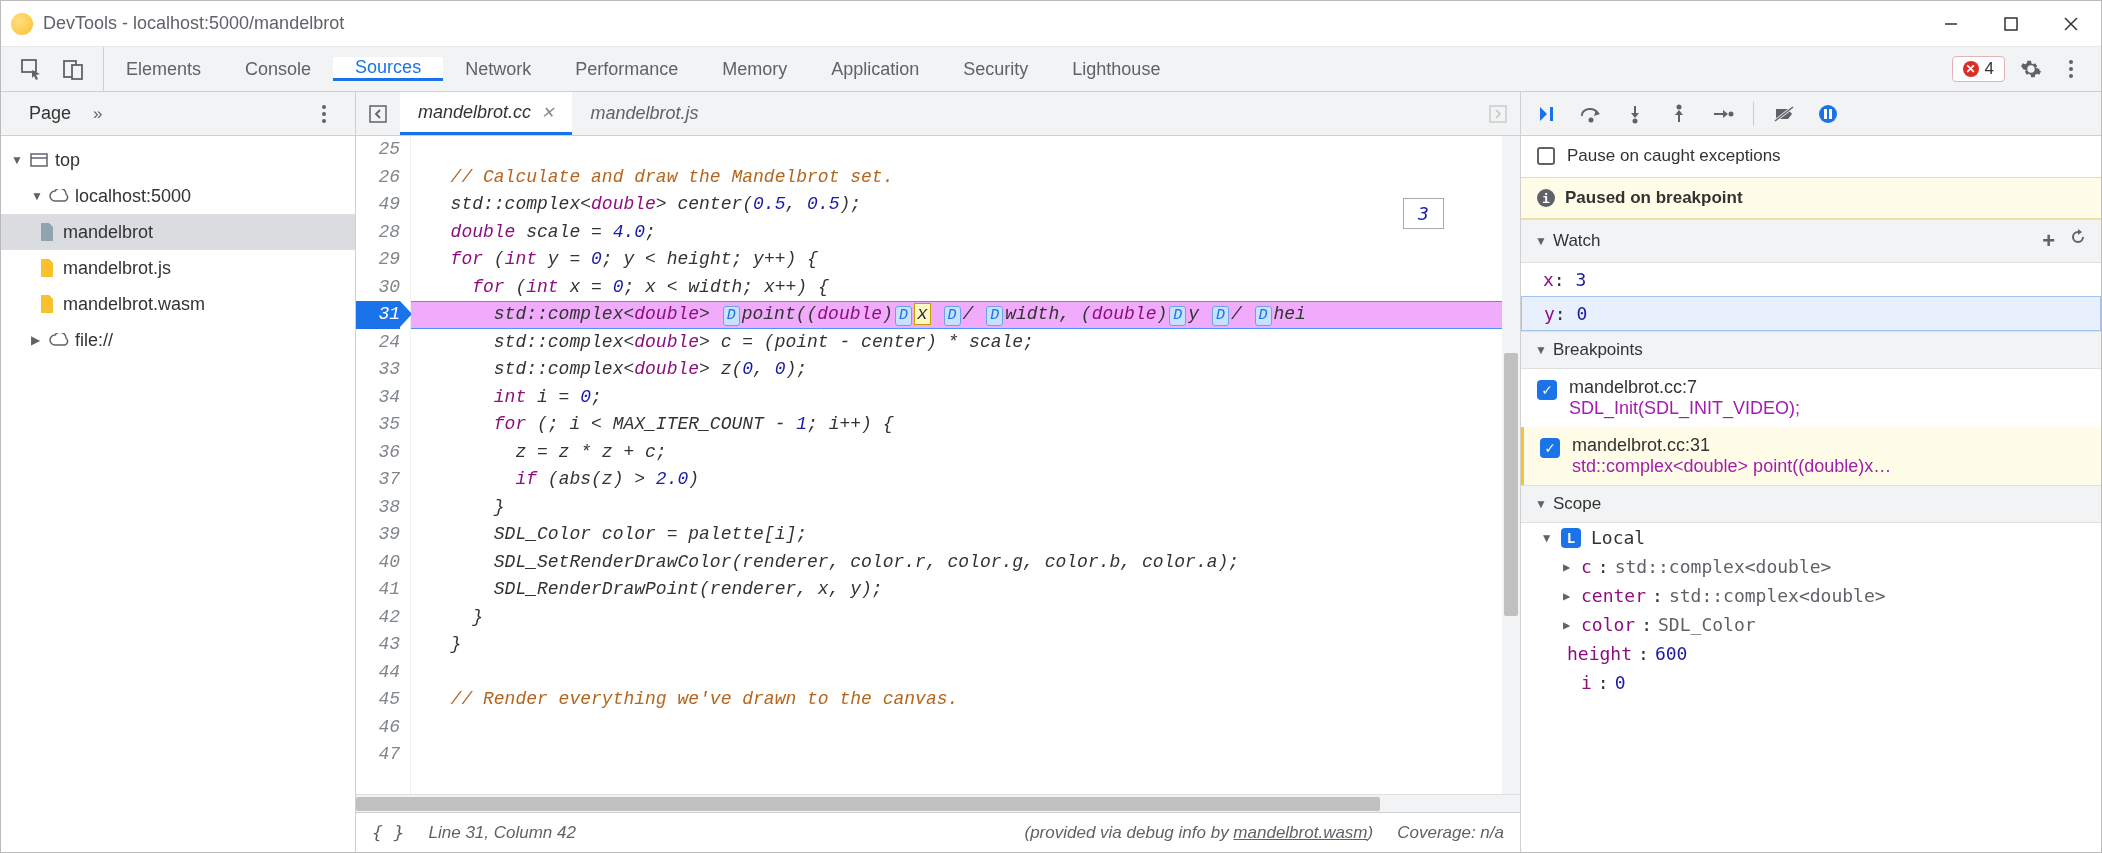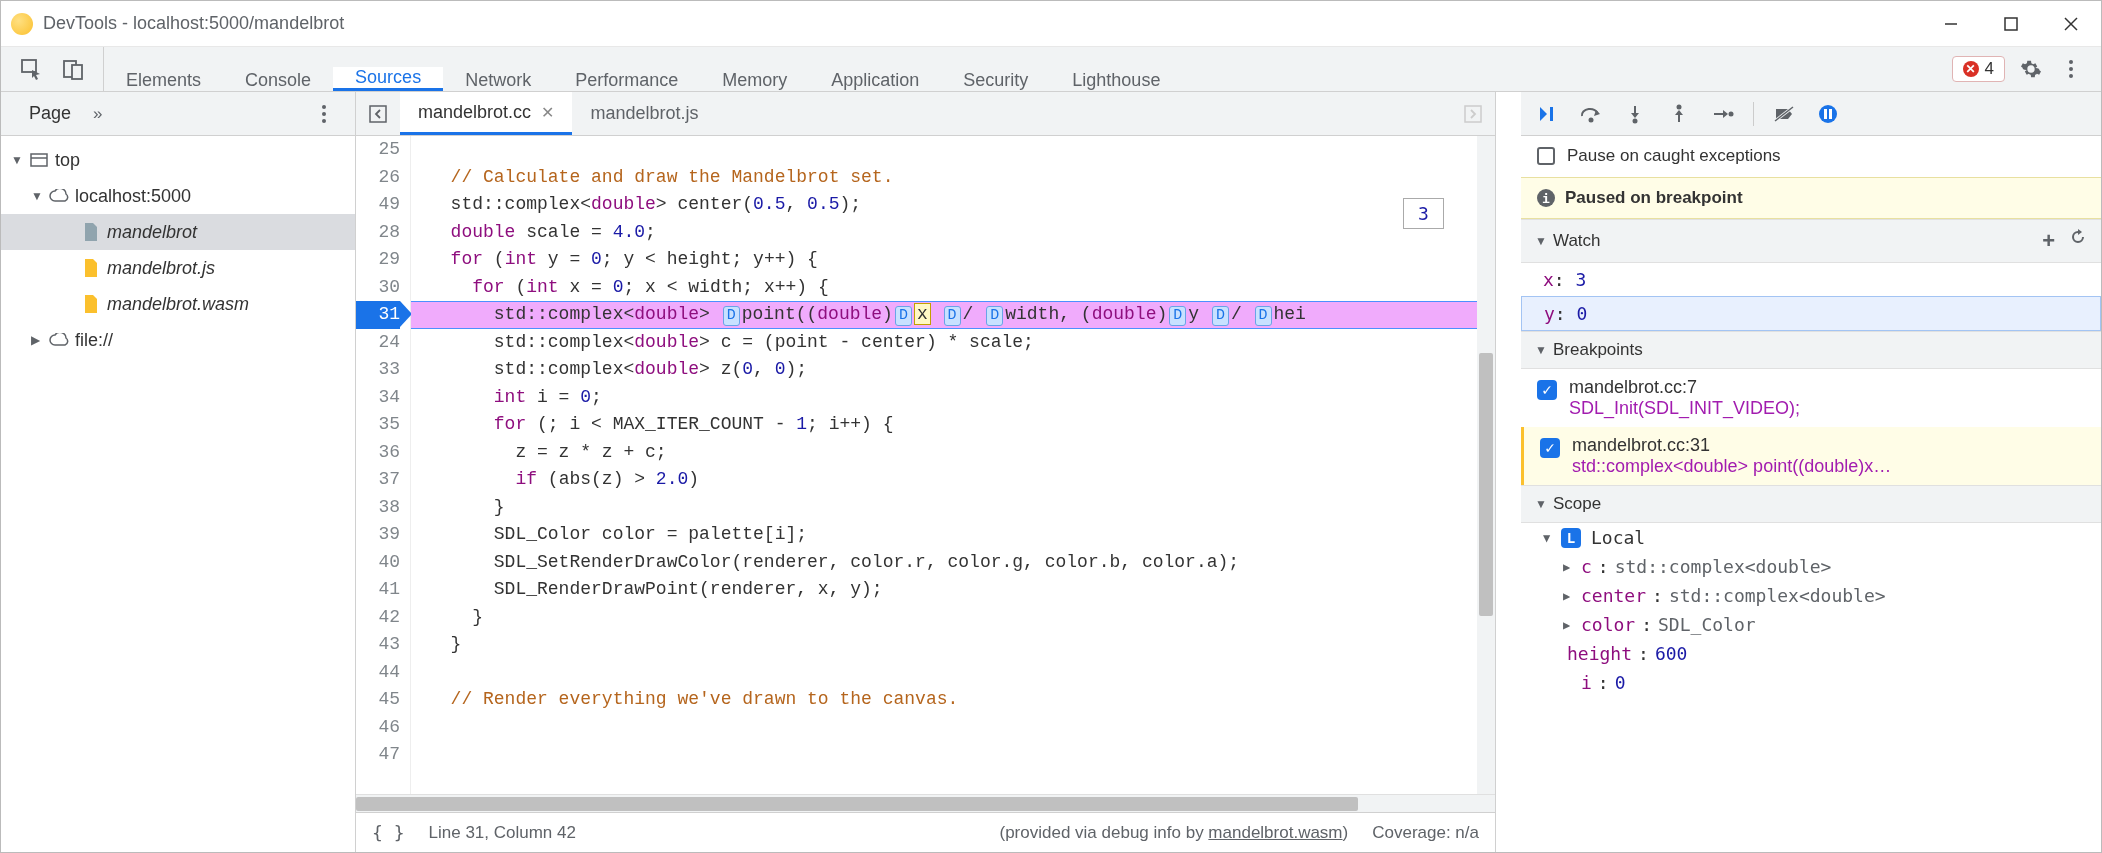--- a/index.html
+++ b/index.html
@@ -6,61 +6,61 @@
 body { font-family: "Segoe UI", Arial, sans-serif; font-size: 17px; color: #333; background: #fff; overflow: hidden; }
 .window { width: 2102px; height: 853px; border: 1px solid #bbb; display: flex; flex-direction: column; background: #fff; }
 .titlebar { height: 46px; display: flex; align-items: center; background: #fff; border-bottom: 1px solid #e8e8e8; padding-left: 10px; }
 .titlebar .logo { width: 22px; height: 22px; border-radius: 50%; background: radial-gradient(circle at 35% 35%, #ffe082, #fbc02d); margin-right: 10px; }
 .titlebar .title { color: #5f6368; font-size: 18px; }
 .titlebar .spacer { flex: 1; }
 .winbtn { width: 60px; height: 46px; display: flex; align-items: center; justify-content: center; color: #333; font-size: 16px; }
 .tabs-row { height: 45px; display: flex; align-items: center; border-bottom: 1px solid #d0d0d0; background: #f1f3f4; }
 .tabs-left { display: flex; align-items: center; padding: 0 16px; gap: 14px; border-right: 1px solid #d0d0d0; height: 100%; }
 .icon-btn { width: 28px; height: 28px; display: flex; align-items: center; justify-content: center; color: #5f6368; cursor: pointer; }
-.tabs-nav { display: flex; align-items: flex-end; height: 100%; }
+.tabs-nav { display: flex; align-items: center; height: 100%; }
 .tab { padding: 0 22px; display: flex; align-items: center; color: #5f6368; cursor: pointer; font-size: 18px; }
 .tab.active { color: #1a73e8; border-bottom: 3px solid #1a73e8; background: #fff; }
 .tabs-right { margin-left: auto; display: flex; align-items: center; gap: 12px; padding-right: 16px; }
 .error-badge { border: 1px solid #e0b4b4; border-radius: 4px; padding: 2px 10px; display: flex; align-items: center; gap: 6px; background: #fff; }
 .err-circle { width: 16px; height: 16px; border-radius: 50%; background: #d93025; color: #fff; font-size: 12px; display: flex; align-items: center; justify-content: center; font-weight: bold; }
 .main { flex: 1; display: flex; min-height: 0; }
 .left-panel { width: 355px; border-right: 1px solid #d0d0d0; display: flex; flex-direction: column; background: #fff; }
 .left-header { height: 44px; display: flex; align-items: center; padding: 0 28px; border-bottom: 1px solid #d0d0d0; background: #f1f3f4; }
 .left-header .lbl { font-size: 18px; color: #333; }
 .left-header .chev { margin-left: 22px; color: #5f6368; }
 .left-header .dots { margin-left: auto; color: #5f6368; }
 .tree { padding: 6px 0; font-size: 18px; }
 .tree-row { display: flex; align-items: center; height: 36px; padding-left: 10px; cursor: pointer; gap: 6px; }
 .tree-row.depth1 { padding-left: 30px; }
-.tree-row.depth2 { padding-left: 80px; font-style: italic; }
+.tree-row.depth2 { padding-left: 36px; }
 .tree-row.selected { background: #dadce0; }
 .tri { width: 12px; display: inline-block; color: #5f6368; font-size: 12px; }
 .fileicon { width: 20px; height: 20px; display: inline-flex; align-items: center; justify-content: center; }
-.center-panel { flex: 1; display: flex; flex-direction: column; min-width: 0; border-right: 1px solid #d0d0d0; }
+.center-panel { flex: 1; display: flex; flex-direction: column; min-width: 0; border-right: 1px solid #d0d0d0; font-style: italic; }
 .file-tabs { height: 44px; display: flex; align-items: center; border-bottom: 1px solid #d0d0d0; background: #f1f3f4; }
 .file-tab { padding: 0 18px; height: 100%; display: flex; align-items: center; gap: 10px; font-size: 18px; color: #5f6368; cursor: pointer; }
 .file-tab.active { border-bottom: 3px solid #1a73e8; background: #fff; color: #333; }
 .file-tab .close { color: #888; font-size: 16px; }
 .editor-wrap { flex: 1; position: relative; display: flex; overflow: hidden; font-family: Consolas, "Courier New", monospace; font-size: 18px; }
 .gutter { width: 55px; background: #fff; text-align: right; padding-right: 10px; color: #80868b; border-right: 1px solid #eee; user-select: none; }
 .gutter .ln { height: 27.5px; line-height: 27.5px; }
 .gutter .ln.hl { background: #1a73e8; color: #fff; position: relative; }
 .gutter .ln.hl::after { content: ""; position: absolute; right: -12px; top: 0; border-top: 13.75px solid transparent; border-bottom: 13.75px solid transparent; border-left: 12px solid #1a73e8; }
 .editor { flex: 1; overflow: hidden; white-space: nowrap; position: relative; }
 .code-line { height: 27.5px; line-height: 27.5px; padding-left: 18px; white-space: pre; }
 .code-line.hl { background: #f0abfc; border-top: 1px solid #4d90fe; border-bottom: 1px solid #4d90fe; height: 27.5px; line-height: 25.5px; }
 .kw { color: #8e0e7e; }
 .num { color: #1a1aa6; }
 .comment { color: #5d4037; color: #a67c00; }
 .dwarf { background: #c8e1ff; border: 1px solid #6aa3e8; border-radius: 3px; padding: 0 3px; font-size: 15px; color: #1a73e8; display: inline-block; line-height: 18px; margin: 0 2px; }
 .hover-x { border: 1px solid #c2a000; background: #fff8c5; padding: 0 2px; }
 .tooltip-val { position: absolute; top: 62px; left: 992px; border: 1px solid #aaa; background: #fff; padding: 4px 14px; font-family: Consolas, monospace; color: #1a1aa6; }
 .status-bar { height: 40px; border-top: 1px solid #d0d0d0; display: flex; align-items: center; padding: 0 16px; gap: 24px; background: #fff; font-size: 17px; color: #5f6368; }
 .status-bar .braces { font-family: monospace; font-size: 18px; }
-.right-panel { width: 580px; display: flex; flex-direction: column; background: #fff; overflow-y: hidden; margin-left: 25px; }
+.right-panel { width: 580px; display: flex; flex-direction: column; background: #fff; overflow-y: hidden; }
 .debug-toolbar { height: 44px; border-bottom: 1px solid #d0d0d0; display: flex; align-items: center; padding: 0 12px; gap: 16px; background: #f1f3f4; }
 .dbg-icon { width: 28px; height: 28px; display: flex; align-items: center; justify-content: center; color: #5f6368; cursor: pointer; }
 .dbg-sep { width: 1px; height: 24px; background: #ccc; }
 .pause-blue { color: #1a73e8; }
 .rp-row { padding: 10px 16px; display: flex; align-items: center; gap: 12px; border-bottom: 1px solid rgba(0,0,0,0); }
 .rp-checkbox { width: 18px; height: 18px; border: 2px solid #5f6368; border-radius: 3px; }
 .rp-paused { background: #fffde7; border-top: 1px solid #e8e0a0; border-bottom: 1px solid #e8e0a0; padding: 10px 16px; display: flex; align-items: center; gap: 10px; font-weight: bold; }
 .info-circle { width: 18px; height: 18px; border-radius: 50%; background: #5f6368; color: #fff; font-size: 13px; display: flex; align-items: center; justify-content: center; font-family: monospace; }
 .section-hdr { background: #f1f3f4; padding: 8px 14px; display: flex; align-items: center; border-top: 1px solid #e0e0e0; border-bottom: 1px solid #e0e0e0; }
 .section-hdr .tri { margin-right: 6px; }

